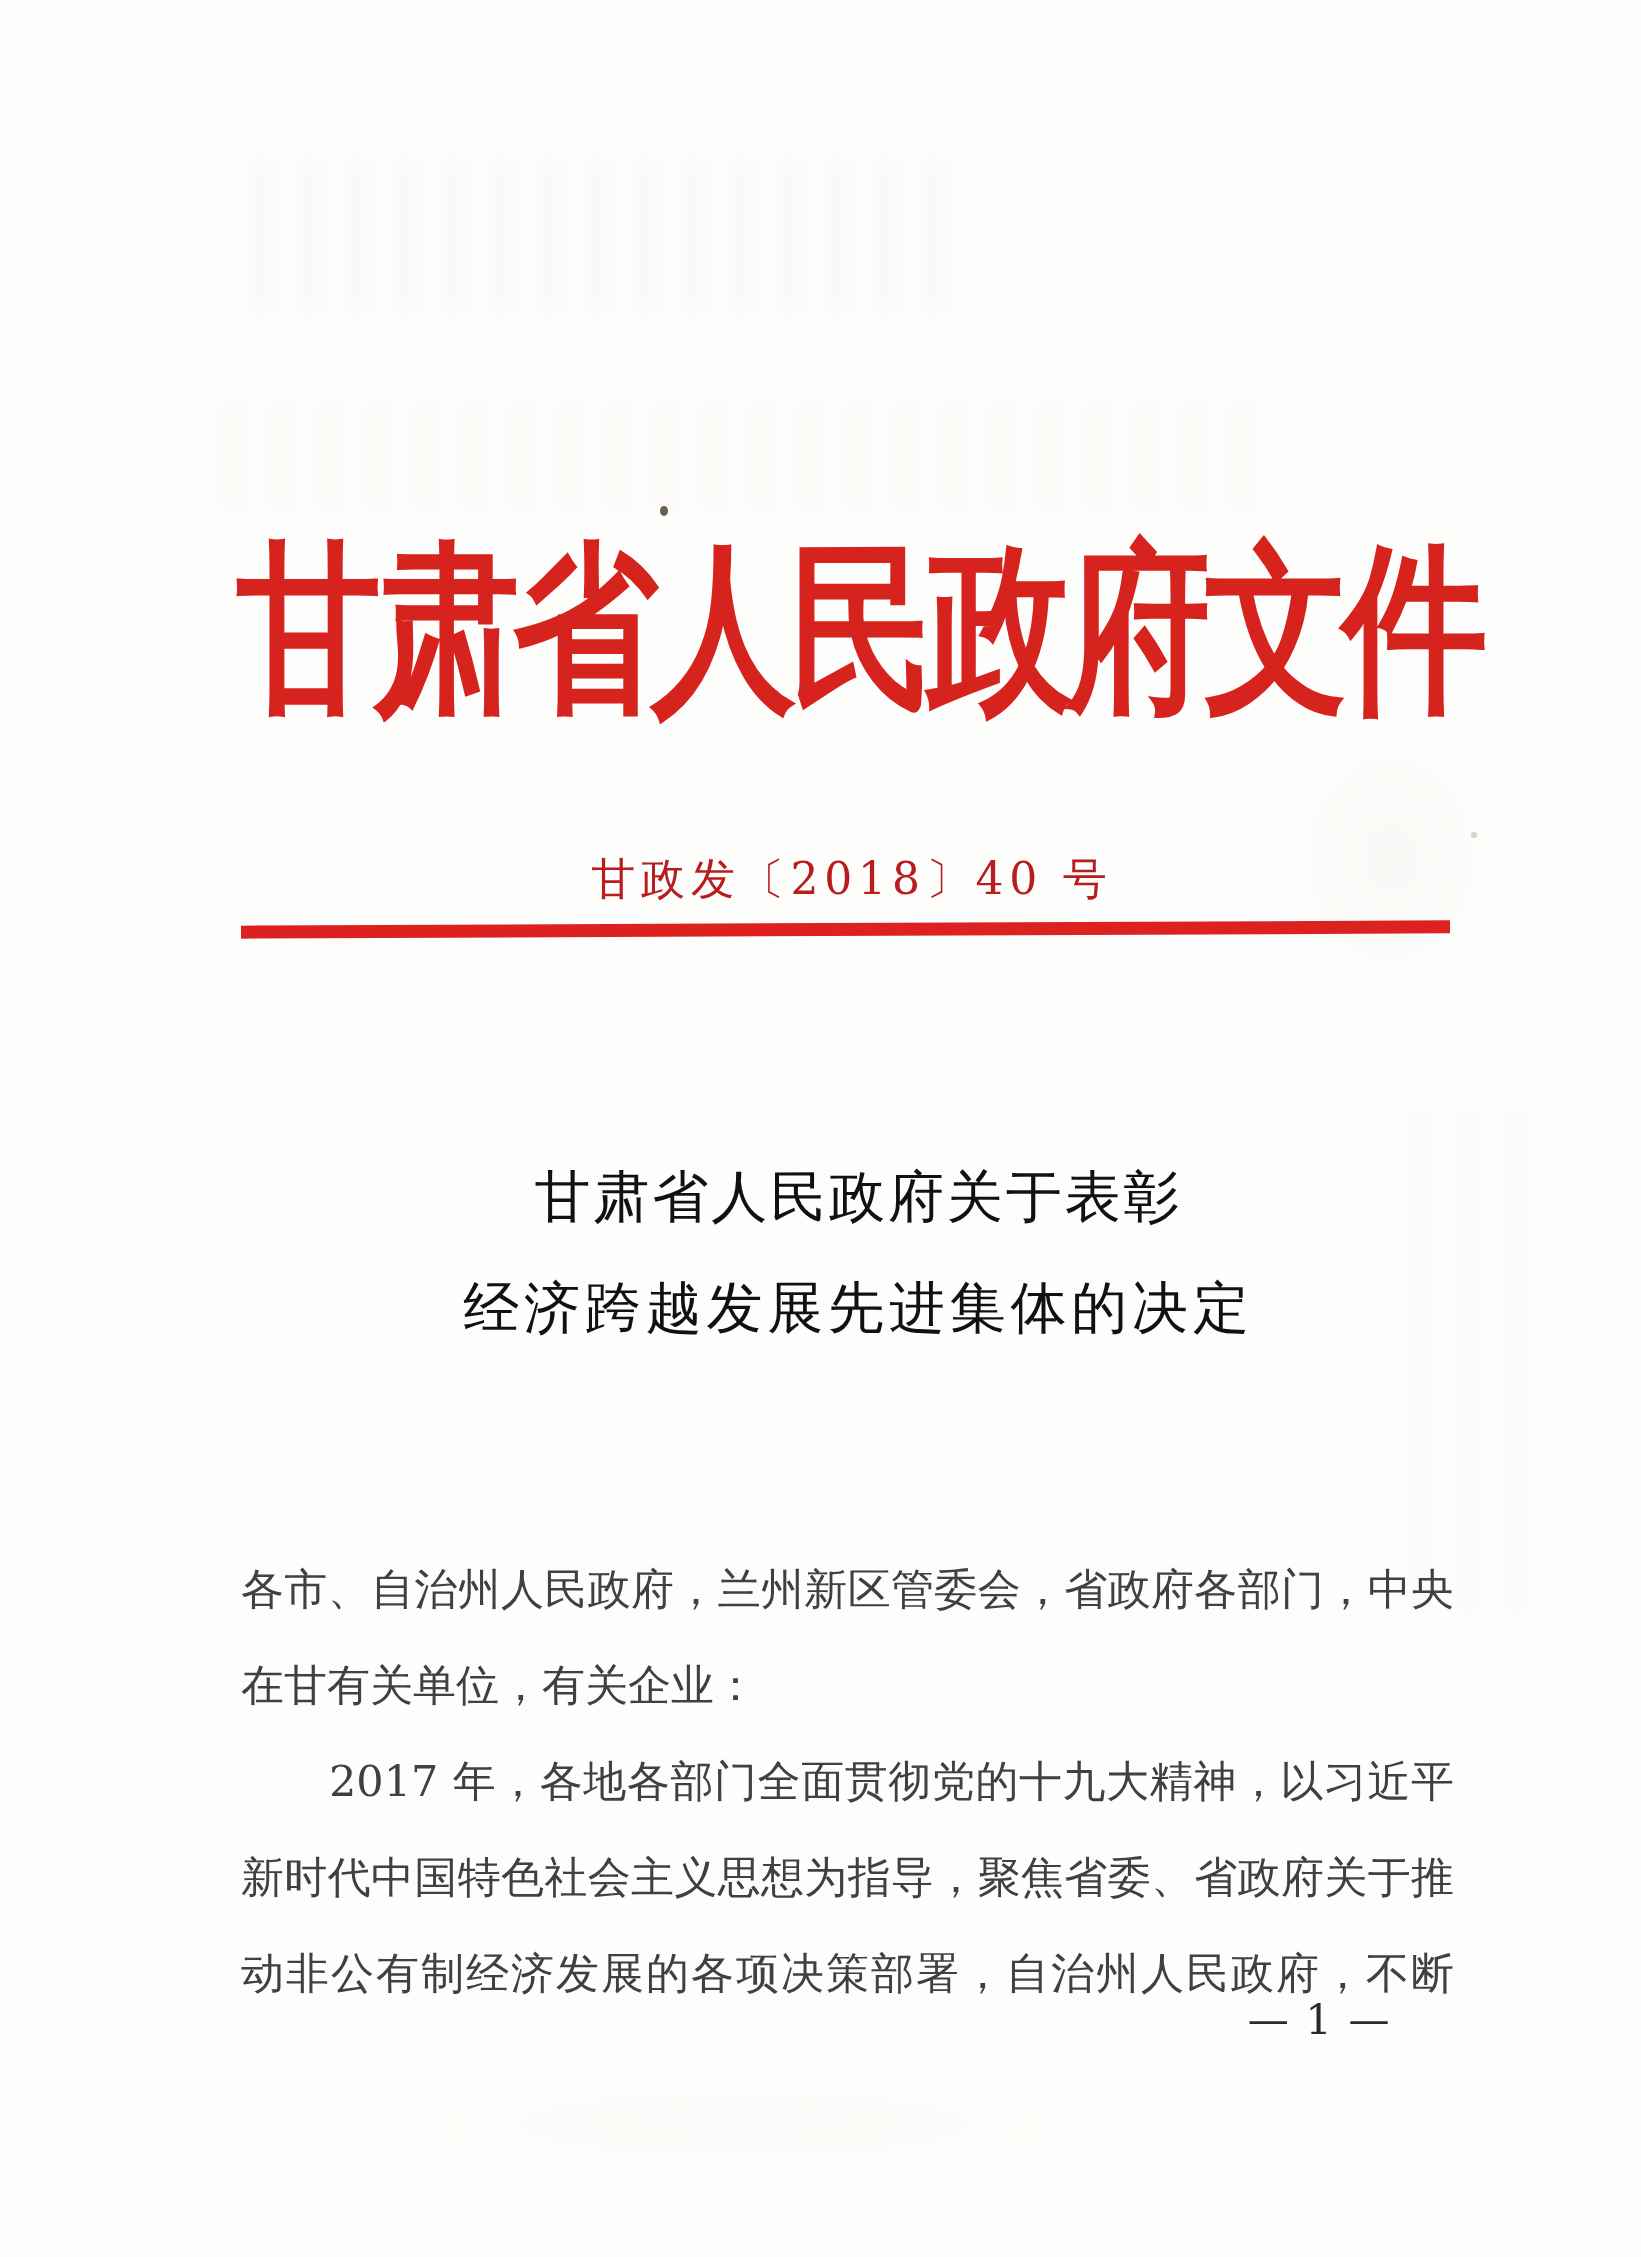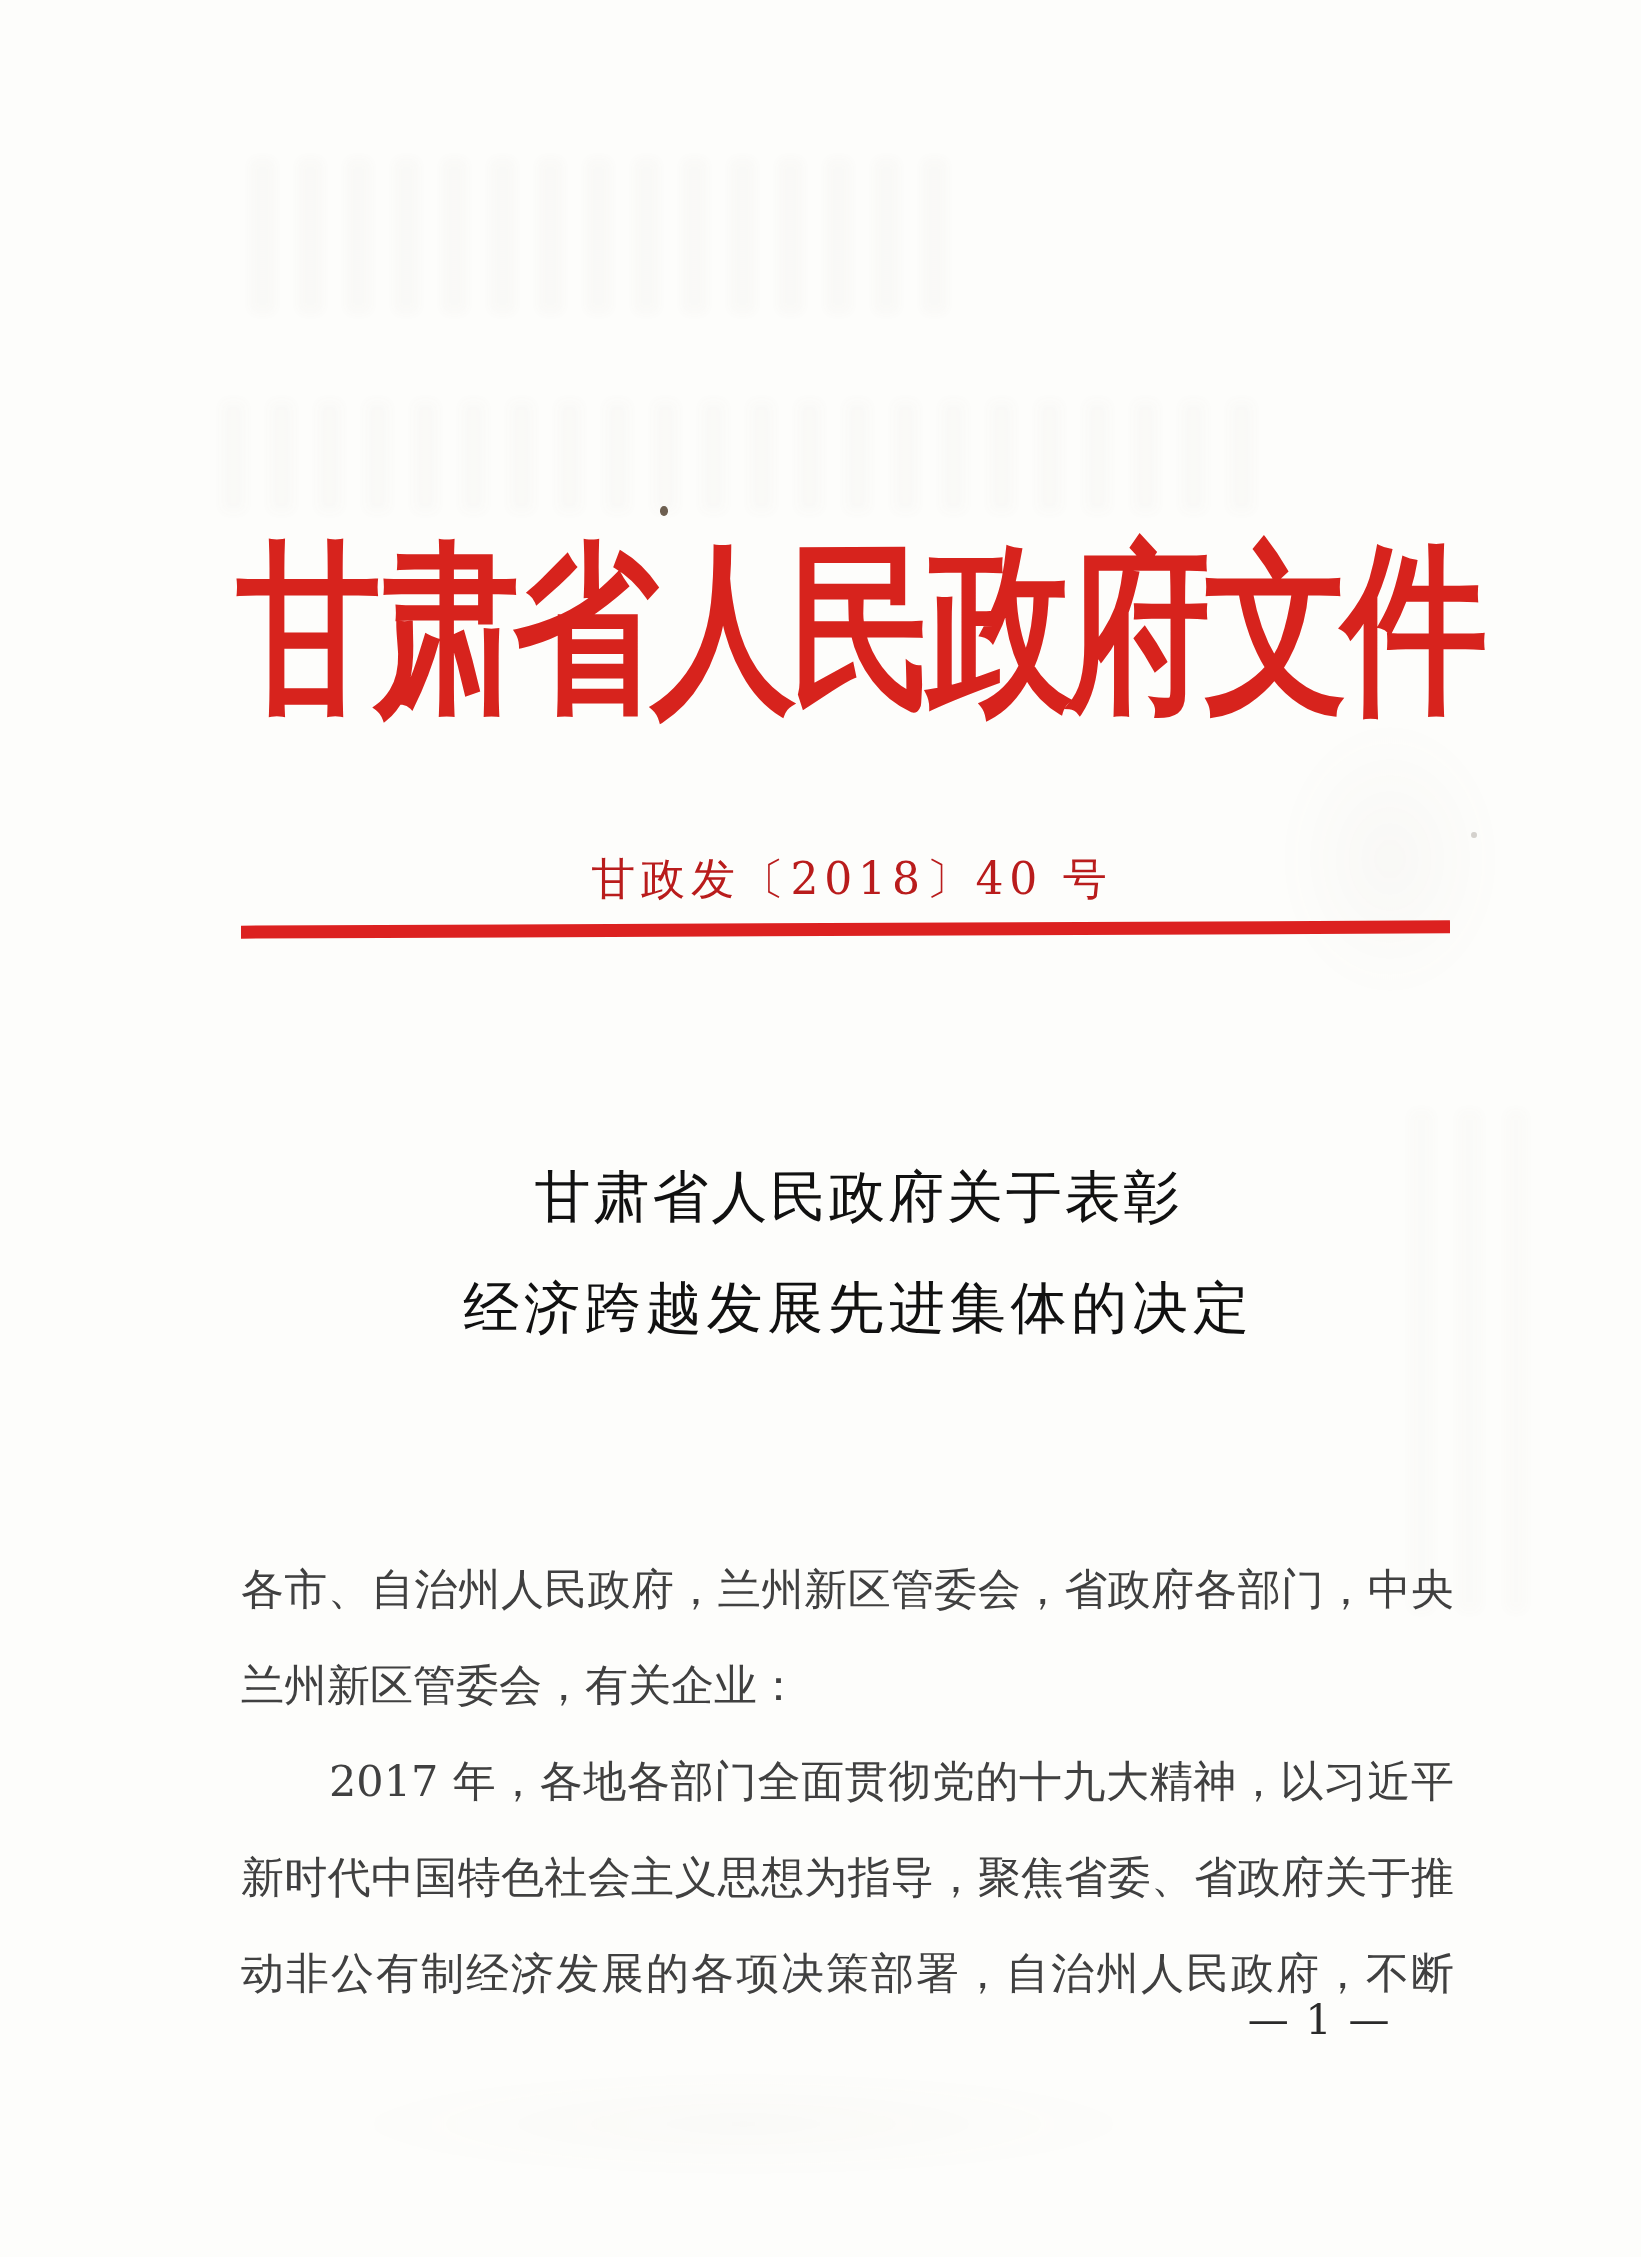--- a/index.html
+++ b/index.html
@@ -145,21 +145,21 @@
 
   <div class="red-rule"></div>
 
   <div class="doc-title">
     <div class="t-line">甘肃省人民政府关于表彰</div>
     <div class="t-line wide">经济跨越发展先进集体的决定</div>
   </div>
 
   <div class="body-text">
     <div class="b-line jl">各市、自治州人民政府，兰州新区管委会，省政府各部门，中央</div>
-    <div class="b-line">兰州新区管委会，有关企业：</div>
+    <div class="b-line">在甘有关单位，有关企业：</div>
     <div class="b-line jl indent">2017 年，各地各部门全面贯彻党的十九大精神，以习近平</div>
     <div class="b-line jl">新时代中国特色社会主义思想为指导，聚焦省委、省政府关于推</div>
     <div class="b-line jl">动非公有制经济发展的各项决策部署，自治州人民政府，不断</div>
   </div>
 
   <div class="page-number">— 1 —</div>
 
 </div>
 
 

